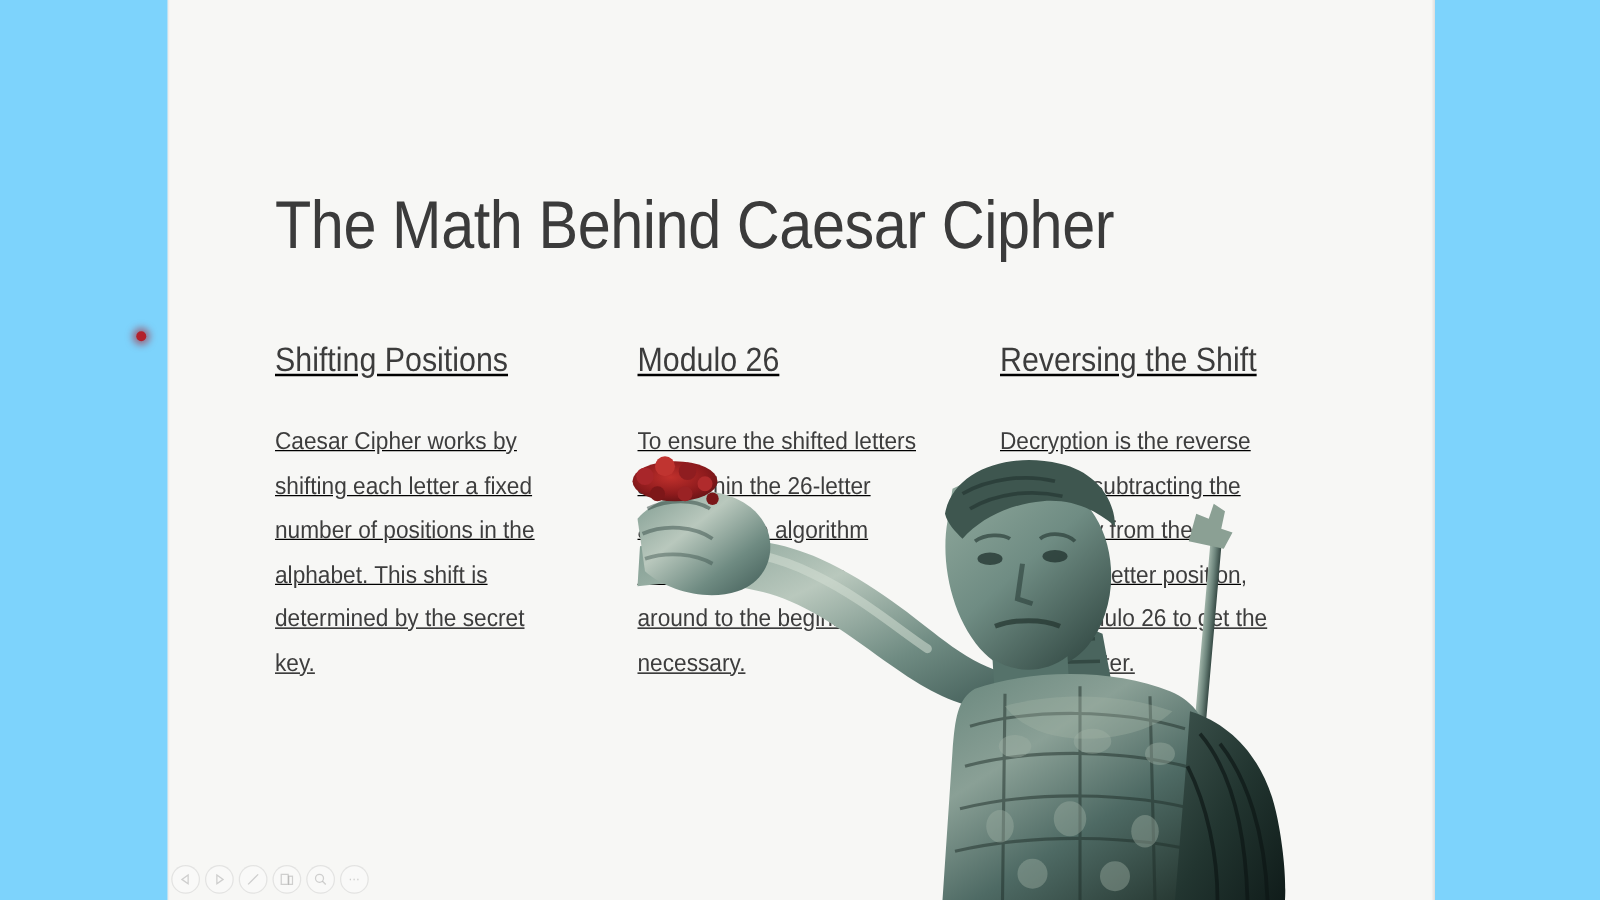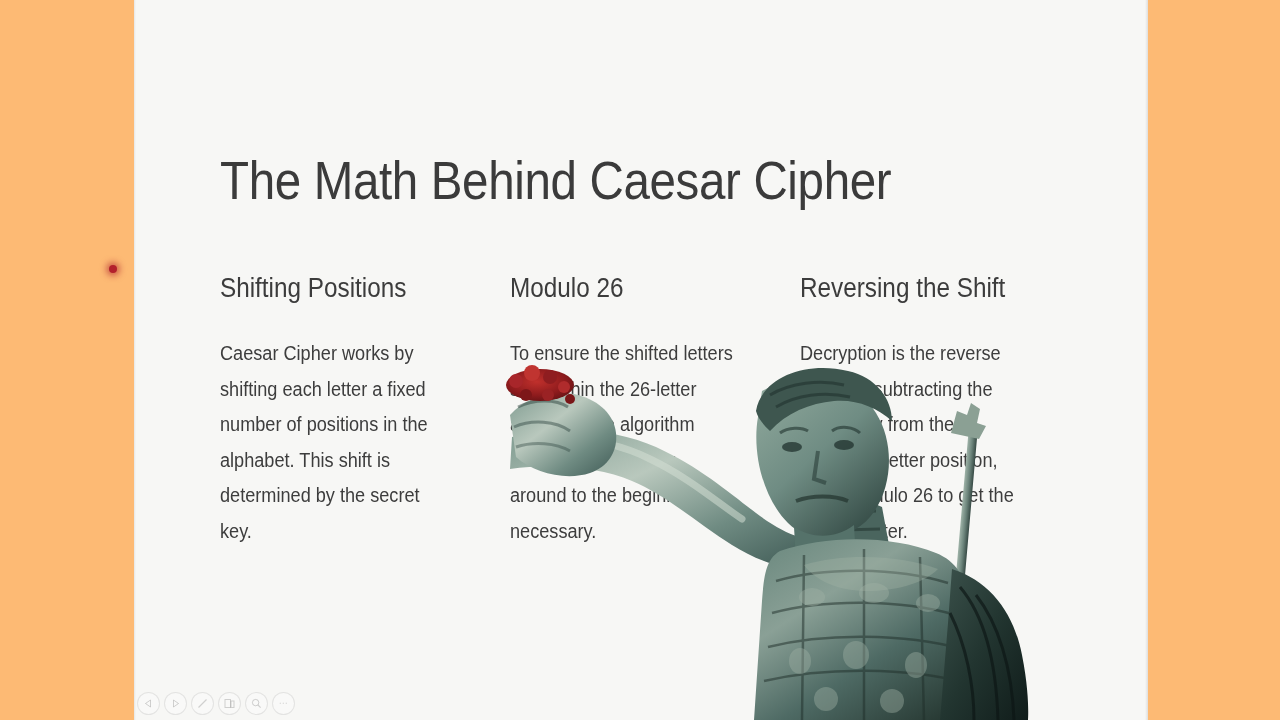--- a/index.html
+++ b/index.html
@@ -12,21 +12,21 @@
   }
   body {
     font-family: "Liberation Sans", sans-serif;
     position: relative;
   }
 
   
   #viewer {
     position: absolute;
     inset: 0;
-    background: #fdba74;
+    background: #7dd3fc;
   }
 
   
   #slide {
     position: absolute;
     left: 134px;
     top: 0px;
     width: 1014px;
     height: 720px;
     background: #f7f7f5;
@@ -79,20 +79,21 @@
     left: 86px;
     top: 272px;
     width: 870px;
     display: flex;
     gap: 0px;
   }
   .col {
     width: 304px;
     box-sizing: border-box;
     padding-right: 48px;
+    text-decoration: underline;
   }
   .col-head {
     font-size: 27px;
     line-height: 32px;
     font-weight: 400;
     color: #3c3c3c;
     font-family: "Liberation Sans Narrow", "Liberation Sans", sans-serif;
     transform: scaleX(0.9);
     transform-origin: left center;
     white-space: nowrap;

